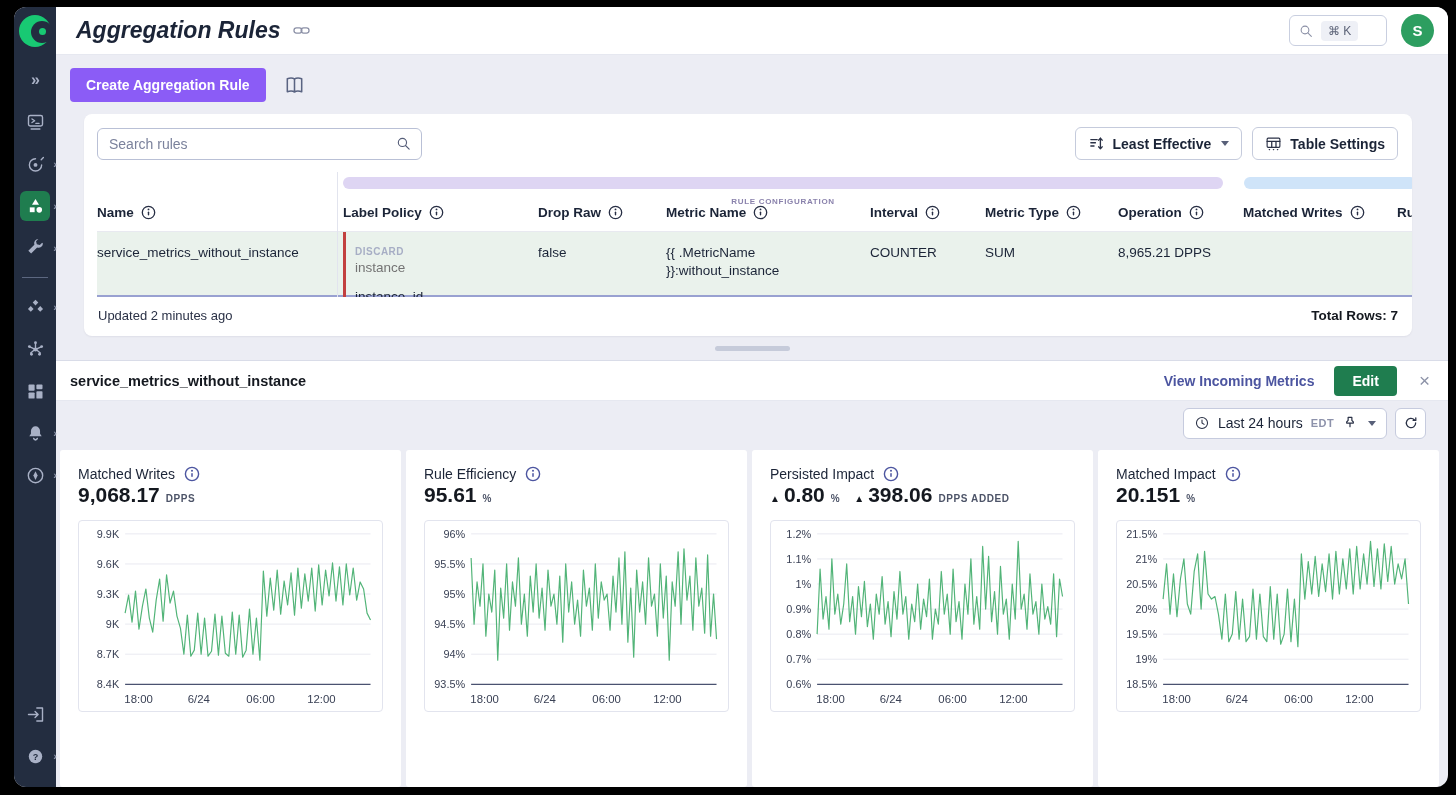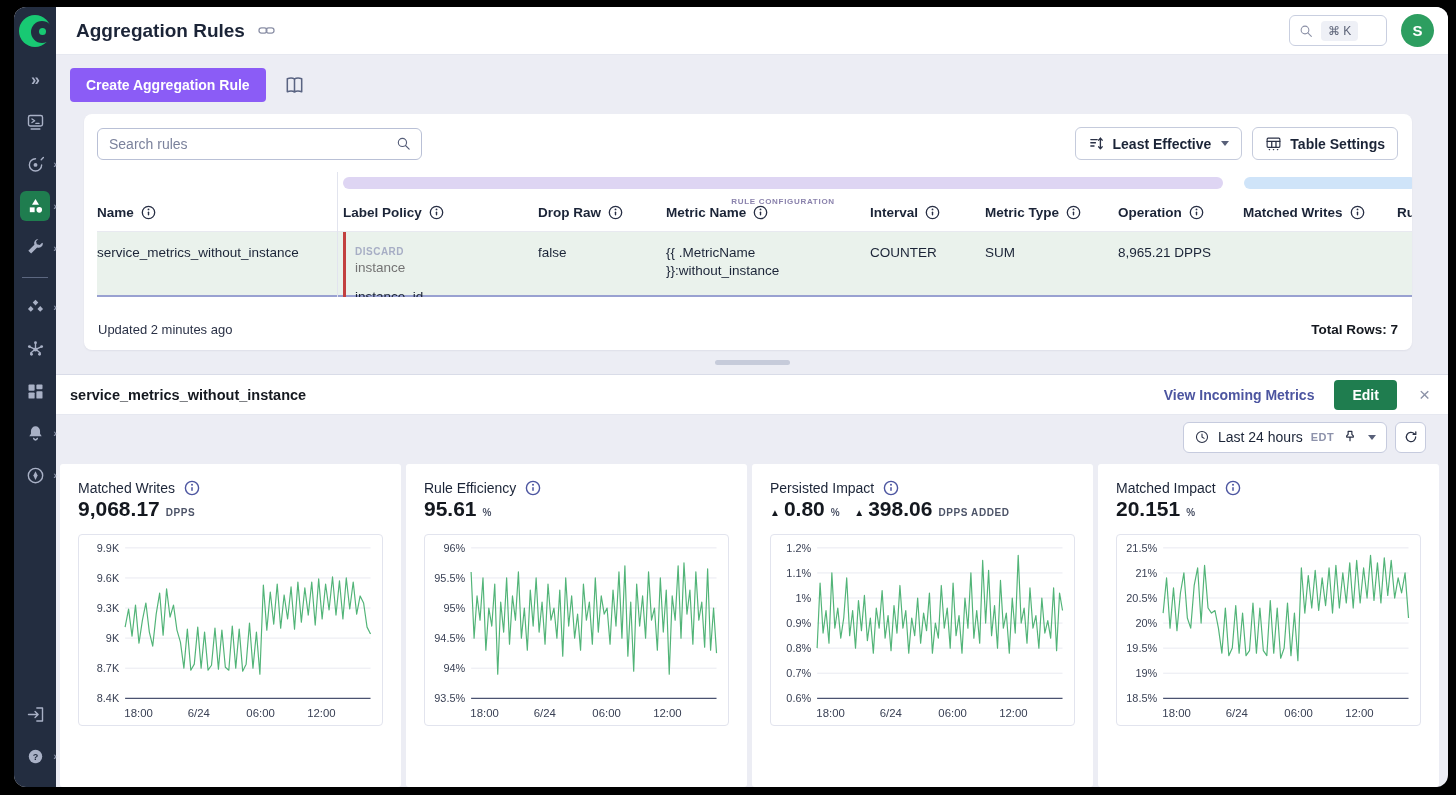--- a/index.html
+++ b/index.html
@@ -17,21 +17,21 @@
   .nav-item.small svg { width:19px; height:19px; }
   .nav-item.active { background:#1f7d4f; color:#fff; }
   .nav-item .chev { position:absolute; right:-7px; top:9px; font-size:11px; color:#8b93a8; font-weight:700; }
   .nav-gap { flex:1; }
   .sb-divider { width:26px; height:1px; background:#5c6780; margin:8px 0; }
   .expand-glyph { font-size:16px; font-weight:700; letter-spacing:-1px; }
 
   
   .main { flex:1; display:flex; flex-direction:column; min-width:0; }
   .topbar { height:48px; flex:none; background:#fff; display:flex; align-items:center; padding:0 14px 0 20px; border-bottom:1px solid #e6e8f0; }
-  .page-title { font-size:19px; font-weight:700; color:#1b2437; }
+  .page-title { font-size:23px; font-weight:700; color:#1b2437;font-style:italic; }
   .link-icon { margin-left:12px; color:#8b90a6; display:flex; cursor:pointer; }
   .link-icon svg { width:19px; height:19px; }
   .topbar-right { margin-left:auto; display:flex; align-items:center; gap:14px; }
   .global-search { width:98px; height:31px; border:1px solid #c9cfe0; border-radius:6px; background:#fff; display:flex; align-items:center; padding:0 5px 0 8px; gap:7px; cursor:text; }
   .global-search svg { width:16px; height:16px; color:#8b90a6; flex:none; }
   .kbd { background:#eef0f6; border-radius:4px; padding:3px 7px; font-size:12px; color:#5c6378; white-space:nowrap; }
   .avatar { width:33px; height:33px; border-radius:50%; background:#2d9e60; color:#fff; font-weight:700; font-size:15px; display:flex; align-items:center; justify-content:center; cursor:pointer; }
 
   .content { flex:1; display:flex; flex-direction:column; min-height:0; }
   .actions-row { display:flex; align-items:center; gap:17px; padding:13px 0 0 14px; flex:none; }
@@ -65,21 +65,21 @@
   .icon-info svg { width:100%; height:100%; }
   .vdiv { position:absolute; left:240px; top:0; bottom:0; width:1px; background:#e2e4ee; }
 
   .data-row { height:65px; background:#eaf2ec; border-bottom:2px solid #99a1d1; cursor:pointer; }
   .cell { font-size:13.5px; color:#1b2437; padding-top:12px; white-space:nowrap; overflow:hidden; line-height:18px; }
   .cell.lp { position:relative; border-left:3px solid #c24040; padding:0 0 0 9px; height:65px; overflow:hidden; }
   .lp-tag { position:absolute; left:9px; top:11px; font-size:10px; font-weight:700; letter-spacing:.5px; color:#a7aec5; }
   .lp-l1 { position:absolute; left:9px; top:27px; font-size:13.5px; color:#737373; }
   .lp-l2 { position:absolute; left:9px; top:56px; font-size:13.5px; color:#1b2437; }
 
-  .table-footer { display:flex; align-items:center; padding:25px 14px 13px;justify-content:flex-end; }
+  .table-footer { display:flex; align-items:center; padding:11px 14px 13px;justify-content:flex-end; }
   .updated { font-size:13px; color:#2a3146; }
   .total-rows { margin-left:auto; font-size:13.5px; font-weight:700; color:#14181f; }
 
   
   .splitter { height:24px; flex:none; display:flex; align-items:center; justify-content:center; }
   .splitter .pill { width:75px; height:5px; border-radius:3px; background:#c6cbda; cursor:row-resize; }
 
   
   .detail { flex:1; display:flex; flex-direction:column; border-top:1px solid #d9dce8; min-height:0; }
   .detail-header { height:40px; flex:none; background:#fff; display:flex; align-items:center; padding:0 16px 0 14px; border-bottom:1px solid #e6e8f0; }

